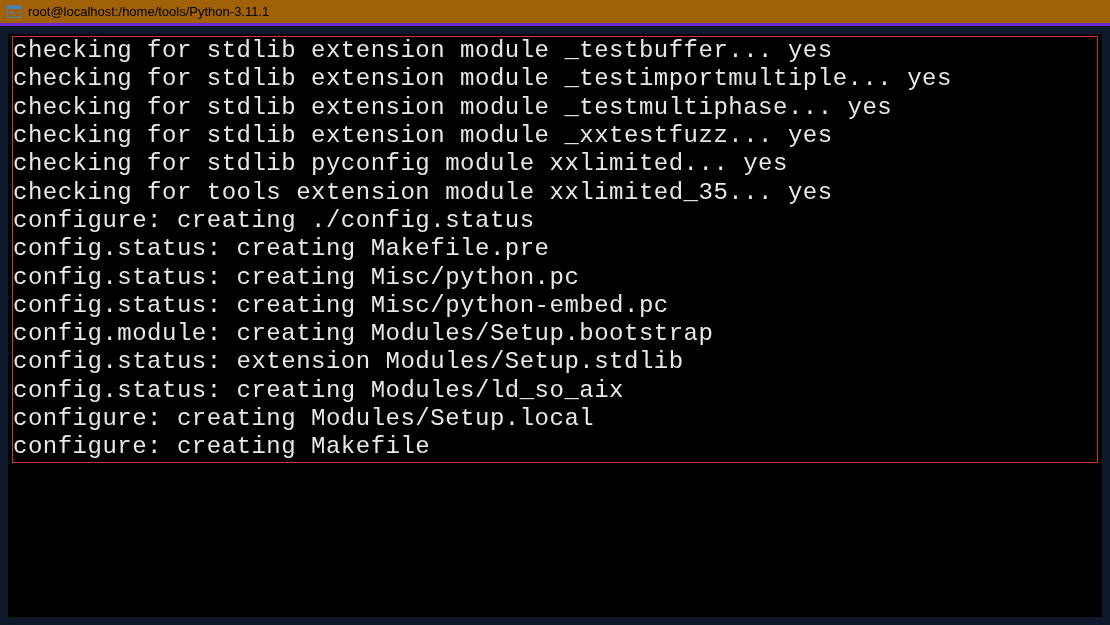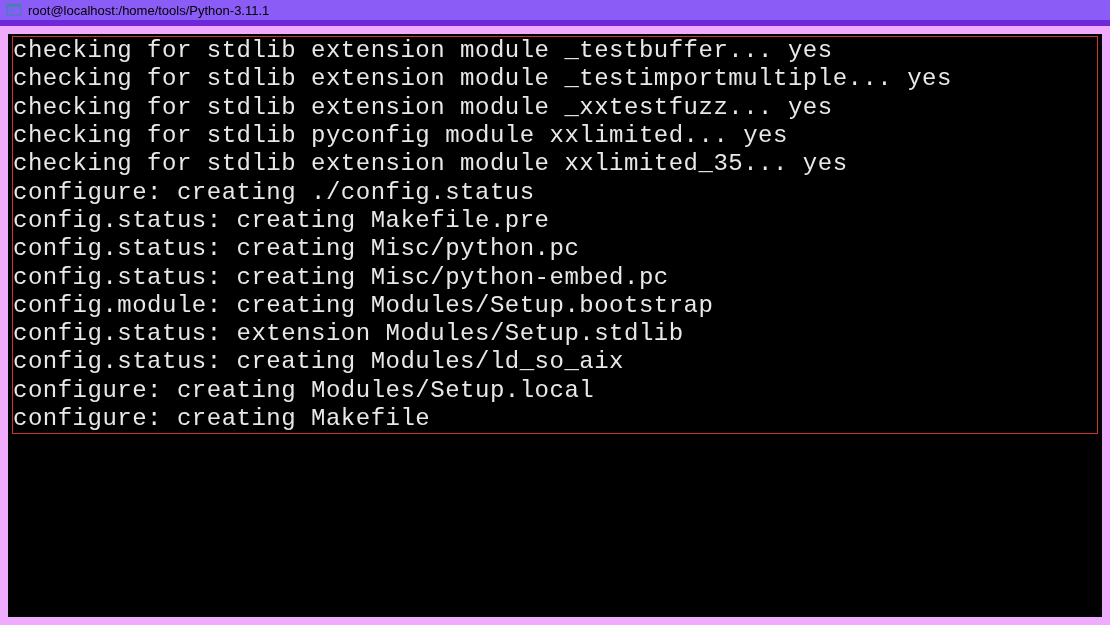--- a/index.html
+++ b/index.html
@@ -9,40 +9,40 @@
     }
     body {
       width: 1110px;
       height: 625px;
       background: #f0f0f0;
       font-family: Arial, sans-serif;
       overflow: hidden;
     }
     .title-bar {
       height: 26px;
-      background: #8b5cf6;
-      border-bottom: 6px solid #6d28d9;
+      background: #a16207;
+      border-bottom: 3px solid #6d28d9;
       display: flex;
       align-items: center;
       padding: 0 6px;
     }
     .title-icon {
       width: 16px;
       height: 16px;
       margin-right: 6px;
       display: flex;
       align-items: center;
       justify-content: center;
     }
     .title-text {
       font-size: 13px;
       color: #000;
     }
     .terminal-area {
-      background: #f0abfc;
+      background: #0f172a;
       padding: 8px;
       height: calc(625px - 26px);
     }
     .terminal {
       background: #000;
       color: #fff;
       font-family: "Courier New", monospace;
       font-size: 24px;
       line-height: 1.18;
       padding: 2px 4px;
@@ -86,23 +86,24 @@
     </svg>
   </span>
   <span class="title-text">root@localhost:/home/tools/Python-3.11.1</span>
 </div>
 
 <div class="terminal-area">
   <div class="terminal">
     <div class="output-block">
       <div class="output-line">checking for stdlib extension module _testbuffer... yes</div>
       <div class="output-line">checking for stdlib extension module _testimportmultiple... yes</div>
+      <div class="output-line">checking for stdlib extension module _testmultiphase... yes</div>
       <div class="output-line">checking for stdlib extension module _xxtestfuzz... yes</div>
       <div class="output-line">checking for stdlib pyconfig module xxlimited... yes</div>
-      <div class="output-line">checking for stdlib extension module xxlimited_35... yes</div>
+      <div class="output-line">checking for tools extension module xxlimited_35... yes</div>
       <div class="output-line">configure: creating ./config.status</div>
       <div class="output-line">config.status: creating Makefile.pre</div>
       <div class="output-line">config.status: creating Misc/python.pc</div>
       <div class="output-line">config.status: creating Misc/python-embed.pc</div>
       <div class="output-line">config.module: creating Modules/Setup.bootstrap</div>
       <div class="output-line">config.status: extension Modules/Setup.stdlib</div>
       <div class="output-line">config.status: creating Modules/ld_so_aix</div>
       <div class="output-line">configure: creating Modules/Setup.local</div>
       <div class="output-line">configure: creating Makefile</div>
     </div>

